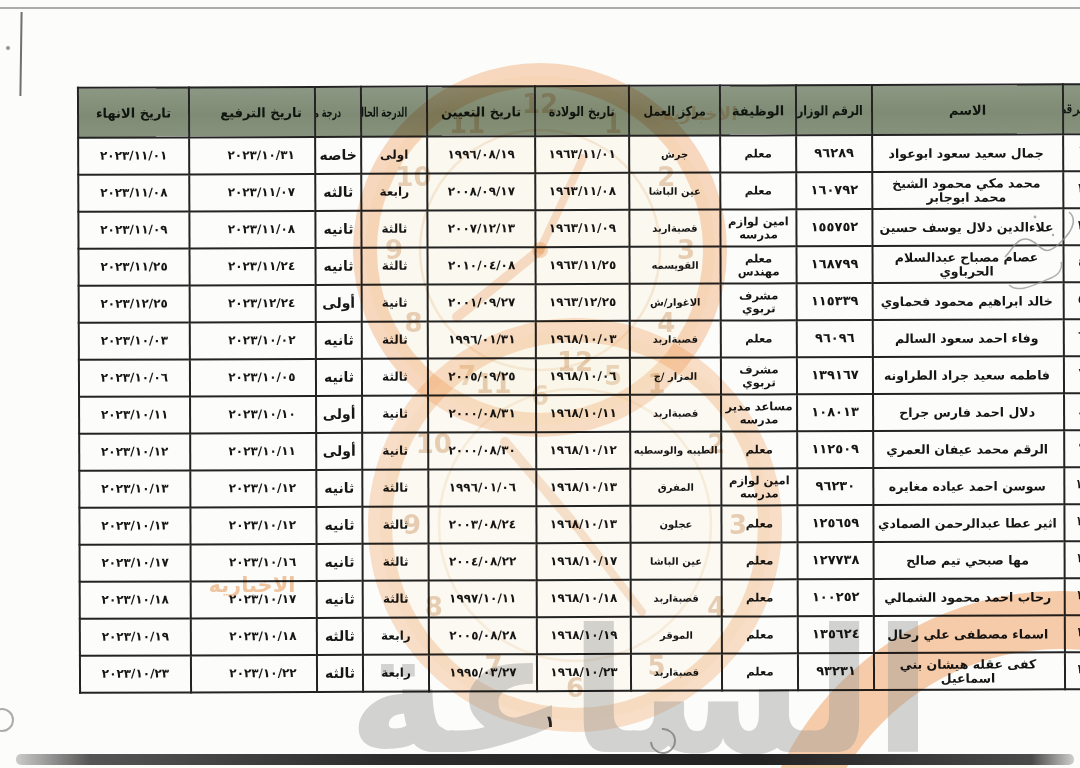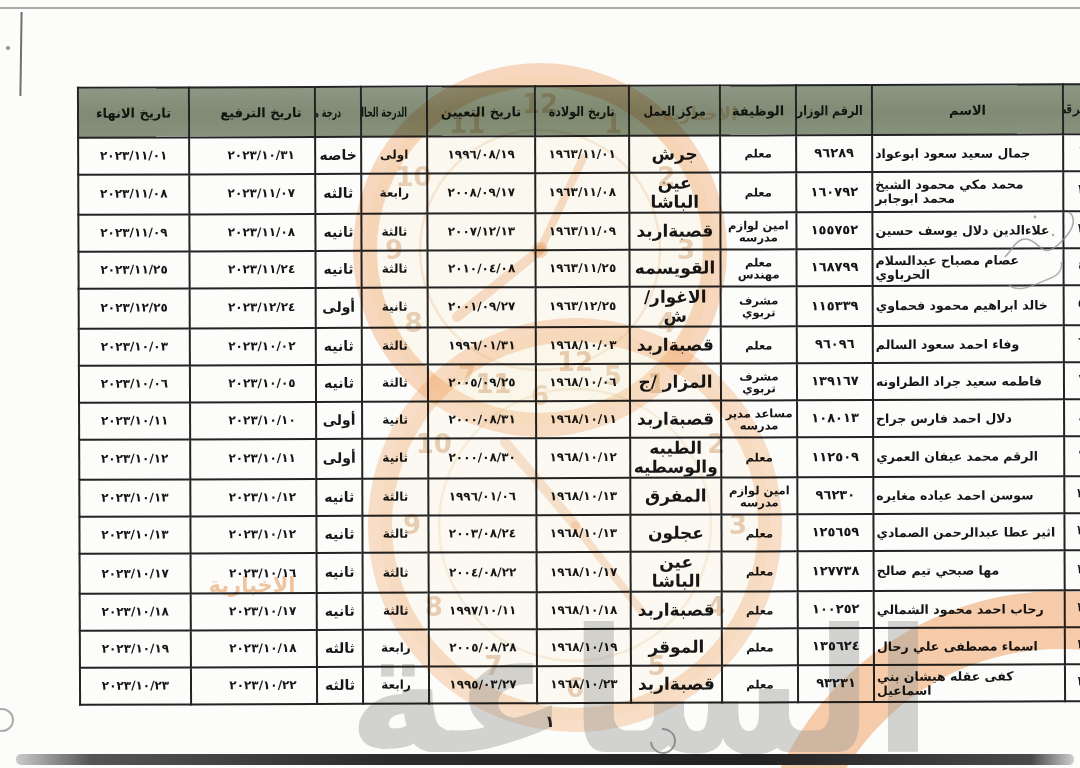--- a/index.html
+++ b/index.html
@@ -49,23 +49,23 @@
   .col-name{width:185px;}
   .col-ministry_no{width:70px;}
   .col-job{width:70px;}
   .col-center{width:85px;}
   .col-birth_date{width:88px;}
   .col-hire_date{width:102px;}
   .col-current_grade{width:60px;}
   .col-due_grade{width:40px;}
   .col-promotion_date{width:102px;padding-left:20px;}
   .col-end_date{width:105px;}
-  td.col-name{font-size:12.5px;text-align:left;padding-right:5px;}
+  td.col-name{font-size:12.5px;text-align:center;padding-right:5px;}
   td.col-job{font-size:11.5px;line-height:1.05;}
-  td.col-center{font-size:17px;margin-left:12px;}
+  td.col-center{font-size:10px;margin-left:12px;}
   td.col-ministry_no{font-size:13px;letter-spacing:1px;}
   td.col-due_grade{font-size:14px;}
   th .squish{display:inline-block;transform:scaleX(.62);white-space:nowrap;letter-spacing:-.5px;}
   th .squish2{display:inline-block;transform:scaleX(.85);white-space:nowrap;}
 </style>
 </head>
 <body>
 
 <div class="paper"></div>
 

